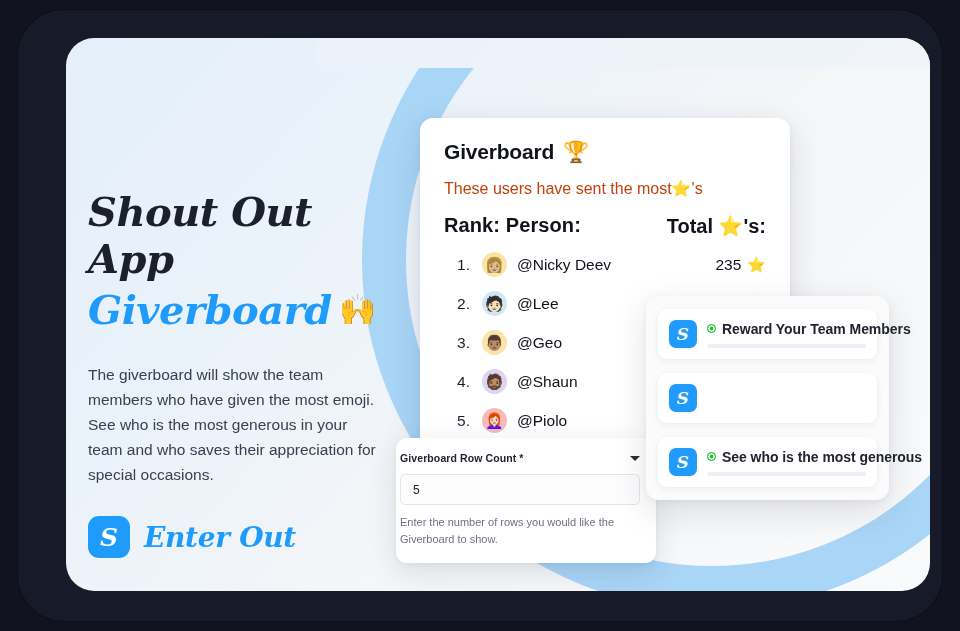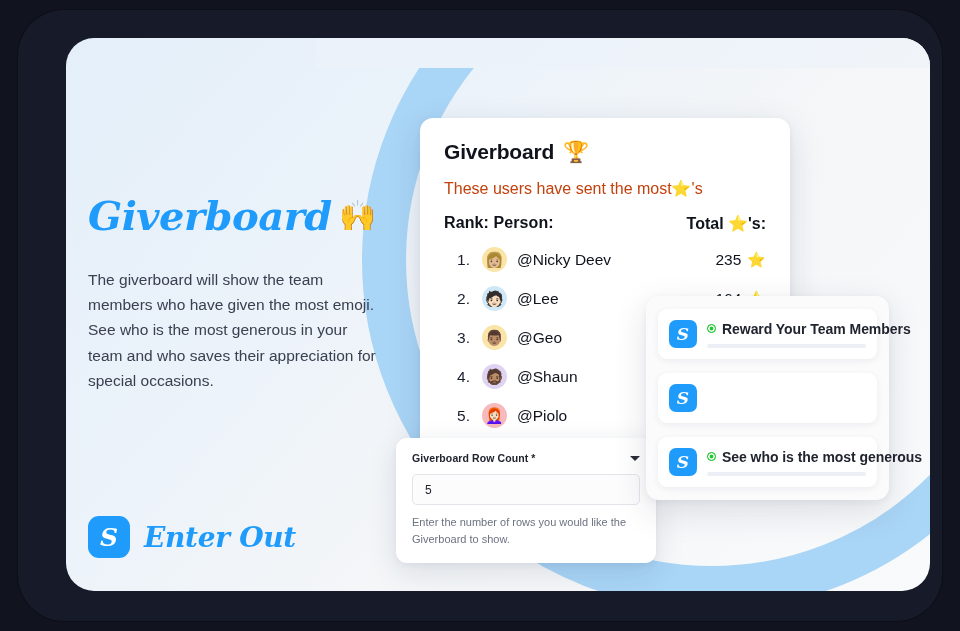--- a/index.html
+++ b/index.html
@@ -147,21 +147,21 @@
   #giverboard-title .emo { font-size: 21px; }
   #giverboard-subtitle {
     margin: 15px 0 0 0;
     font-size: 16px;
     color: #c2410c;
   }
   #giverboard-header-row {
     display: flex;
     justify-content: space-between;
     margin-top: 16px;
-    font-size: 16px;
+    font-size: 20px;
     font-weight: 600;
     color: #10131c;
   }
   #giverboard-header-row .hdr-left { letter-spacing: .1px; }
   .rank-row {
     display: flex;
     align-items: center;
     margin-top: 14px;
     font-size: 15.5px;
     color: #10131c;
@@ -186,21 +186,21 @@
 
   
   #form-card {
     position: absolute;
     left: 330px;
     top: 400px;
     width: 260px;
     background: #ffffff;
     border-radius: 11px;
     box-shadow: 0 9px 30px rgba(28,40,70,.12), 0 2px 6px rgba(28,40,70,.05);
-    padding: 14px 16px 16px 16px;
+    padding: 14px 16px 16px 4px;
     box-sizing: border-box;
   }
   #form-label-row {
     display: flex;
     align-items: center;
     justify-content: space-between;
   }
   #form-label {
     font-size: 10.5px;
     font-weight: 700;
@@ -290,20 +290,21 @@
 </head>
 <body>
 
 <div id="device-frame">
   <div id="screen">
 
     <div id="arc-decoration"></div>
     <div id="arc-mask-top"></div>
 
     <div id="left-col">
+      <h1 class="title-script" id="headline-1">Shout Out App</h1>
       <h1 class="title-script" id="headline-2">
         <span>Giverboard</span>
         <span class="emo">🙌</span>
       </h1>
       <p id="body-copy">The giverboard will show the team members who have given the most emoji. See who is the most generous in your team and who saves their appreciation for special occasions.</p>
     </div>
 
     <div id="brand-lockup">
       <div class="s-badge" id="brand-badge">S</div>
       <div id="brand-word">Enter Out</div>

